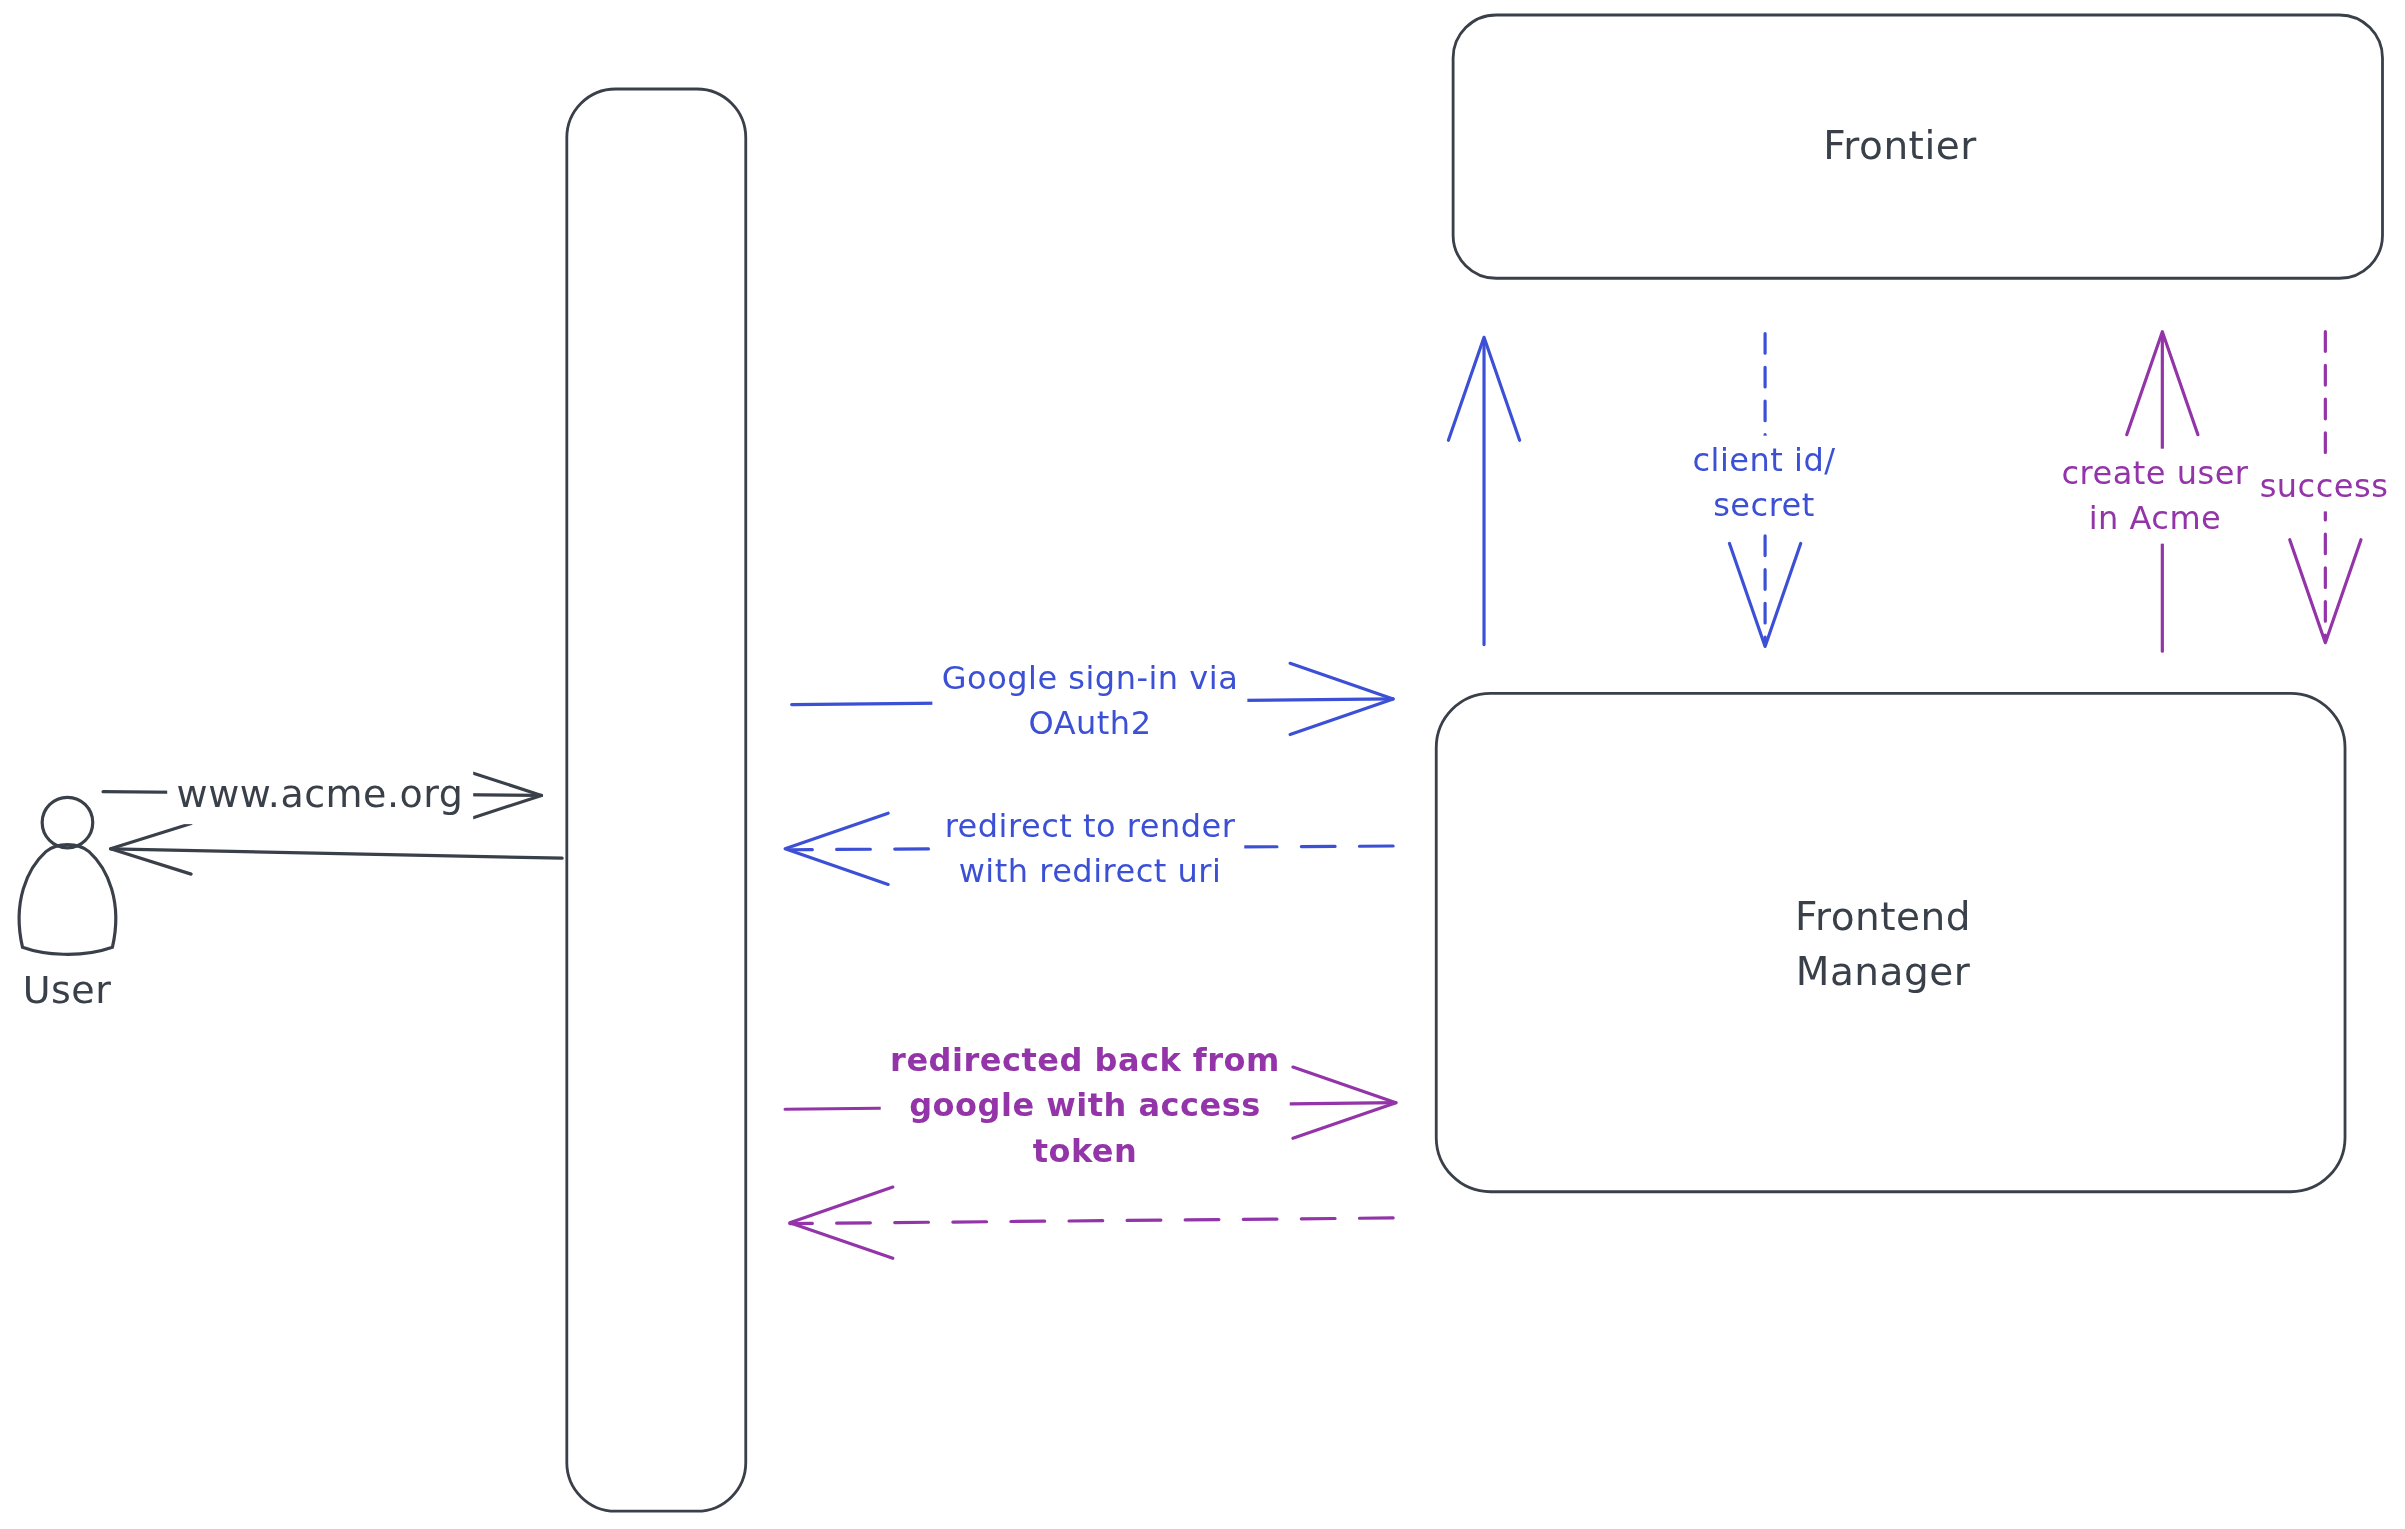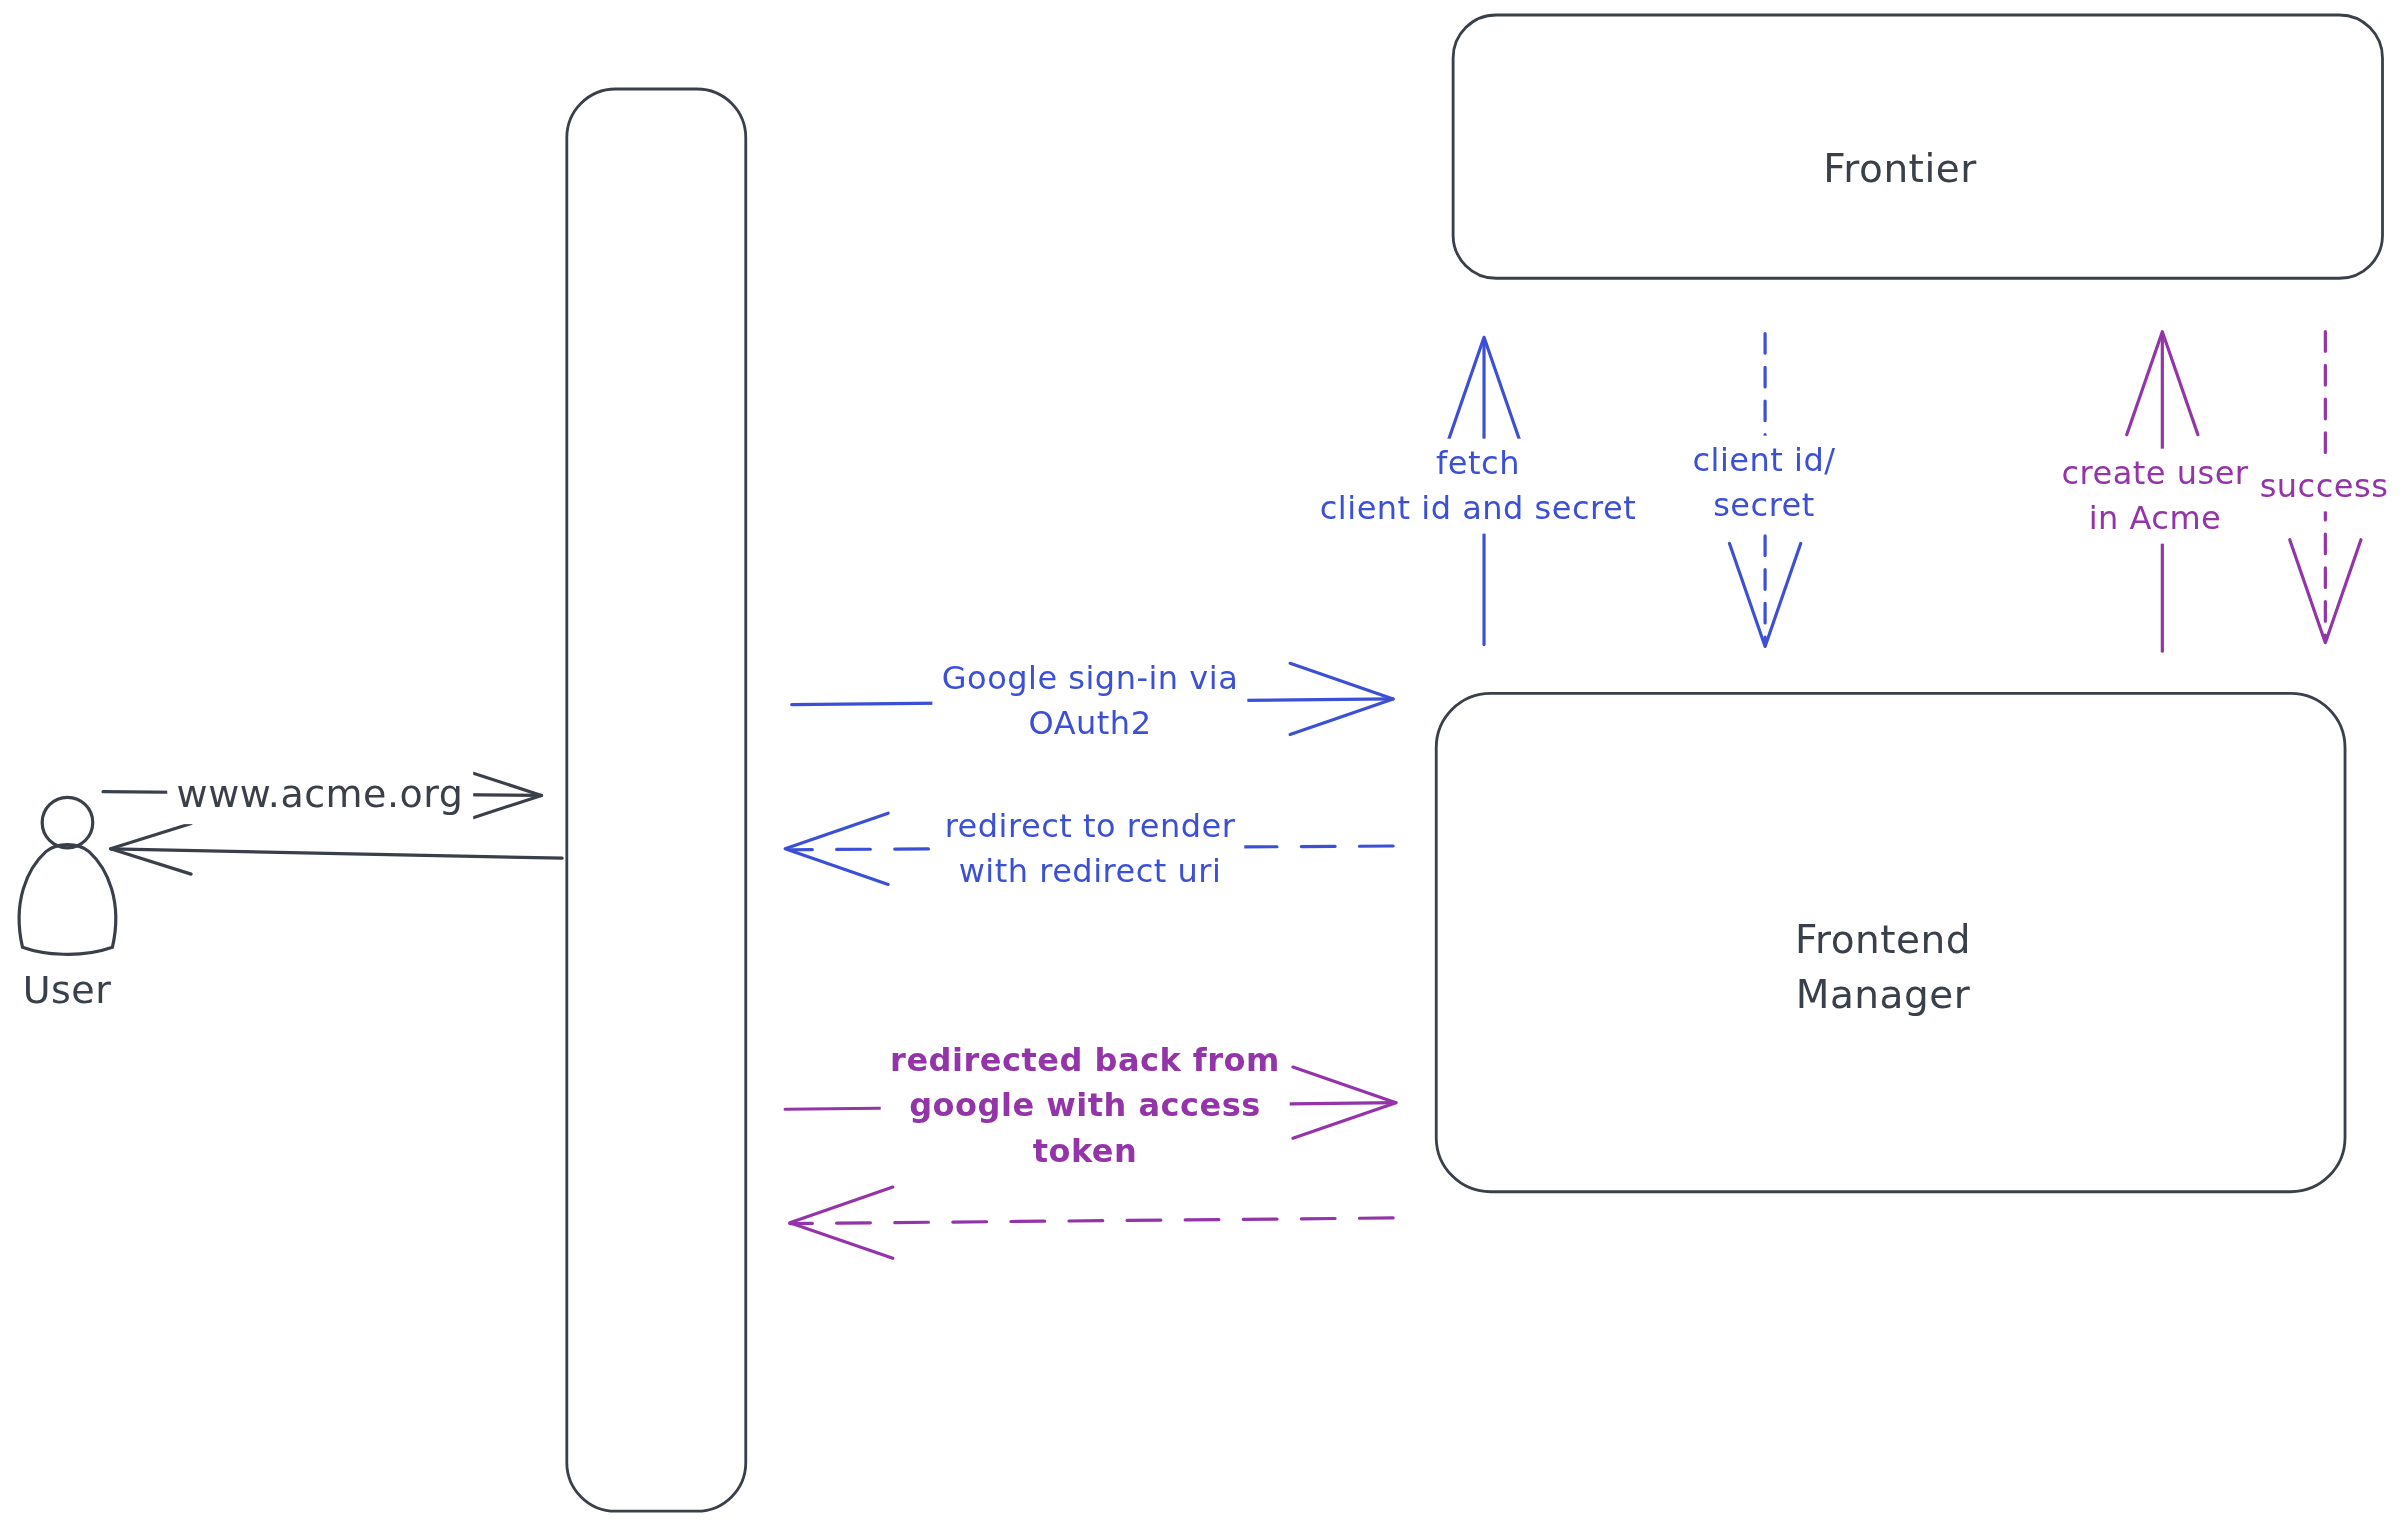--- a/index.html
+++ b/index.html
@@ -34,21 +34,21 @@
     text-align:center;
     white-space:pre-line;
     background:var(--bg);
     padding:1.9px 9.4px;
     line-height:1.42;
     letter-spacing:0.5px;
   }
   .lbl.ink{color:var(--ink);}
   .lbl.blue{color:var(--blue);}
   .lbl.purple{color:var(--purple);}
-  .lbl.nodeTitle{font-size:39px;margin-top:23px;}
+  .lbl.nodeTitle{font-size:39px;}
   .lbl.small{font-size:32px;}
   .lbl.mid{font-size:38px;}
   .lbl.nobg{background:transparent;}
 </style>
 </head>
 <body>
 
 <div id="canvas">
 
   <svg id="scene" viewBox="0 0 2567 1633">
@@ -127,22 +127,20 @@
 Manager</div>
 
   <div class="lbl ink mid" style="left:320px;top:795px;">www.acme.org</div>
 
   <div class="lbl blue small" style="left:1090px;top:701px;">Google sign-in via
 OAuth2</div>
 
   <div class="lbl blue small" style="left:1090px;top:849px;">redirect to render
 with redirect uri</div>
 
-  <div class="lbl blue small" style="left:1478px;top:486px;">fetch
-client id and secret</div>
 
   <div class="lbl blue small" style="left:1764px;top:483px;">client id/
 secret</div>
 
   <div class="lbl purple small" style="left:2155px;top:488px;margin-top:8px;">create user
 in Acme</div>
 
   <div class="lbl purple small" style="left:2324px;top:487px;">success</div>
 
   <div class="lbl purple small" style="left:1085px;top:1106px;font-weight:bold;">redirected back from

